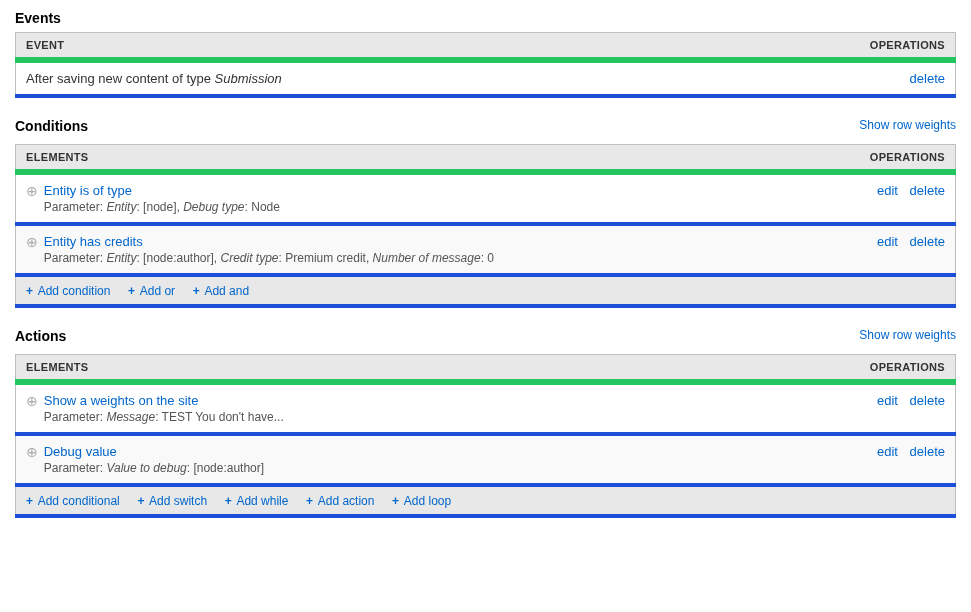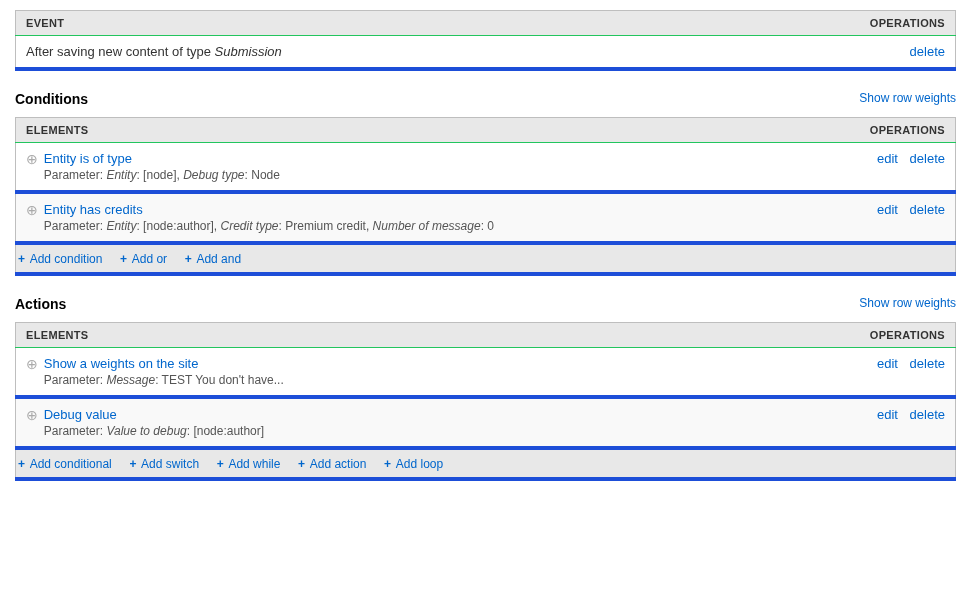--- a/index.html
+++ b/index.html
@@ -37,21 +37,21 @@
     }
     table thead tr {
       background: #e8e8e8;
     }
     table thead th {
       text-align: left;
       padding: 6px 10px;
       font-size: 11px;
       font-weight: bold;
       color: #333;
-      border-bottom: 1px solid #22c55e;
+      border-bottom: 6px solid #22c55e;
       letter-spacing: 0.03em;
     }
     table tbody tr {
       background: #f9f9f9;
     }
     table tbody tr:nth-child(odd) {
       background: #fff;
     }
     table tbody td {
       padding: 8px 10px;
@@ -86,21 +86,21 @@
     }
     .item-name-cell {
       display: flex;
       align-items: flex-start;
     }
     .item-name-content {
       flex: 1;
     }
     .footer-row td {
       background: #e8e8e8 !important;
-      padding: 6px 2px;
+      padding: 6px 10px;
     }
     .add-link {
       color: #0066cc;
       cursor: pointer;
       font-size: 12px;
       text-decoration: none;
       margin-right: 14px;
     }
     .add-link .plus {
       color: #0066cc;
@@ -126,20 +126,21 @@
       font-size: 13px;
     }
     .event-name em {
       font-style: italic;
     }
   </style>
 </head>
 <body>
 
 <div class="section-wrapper">
+  <div class="section-title">Events</div>
   <table>
     <thead>
       <tr>
         <th>EVENT</th>
         <th class="ops-col">OPERATIONS</th>
       </tr>
     </thead>
     <tbody>
       <tr>
         <td>

